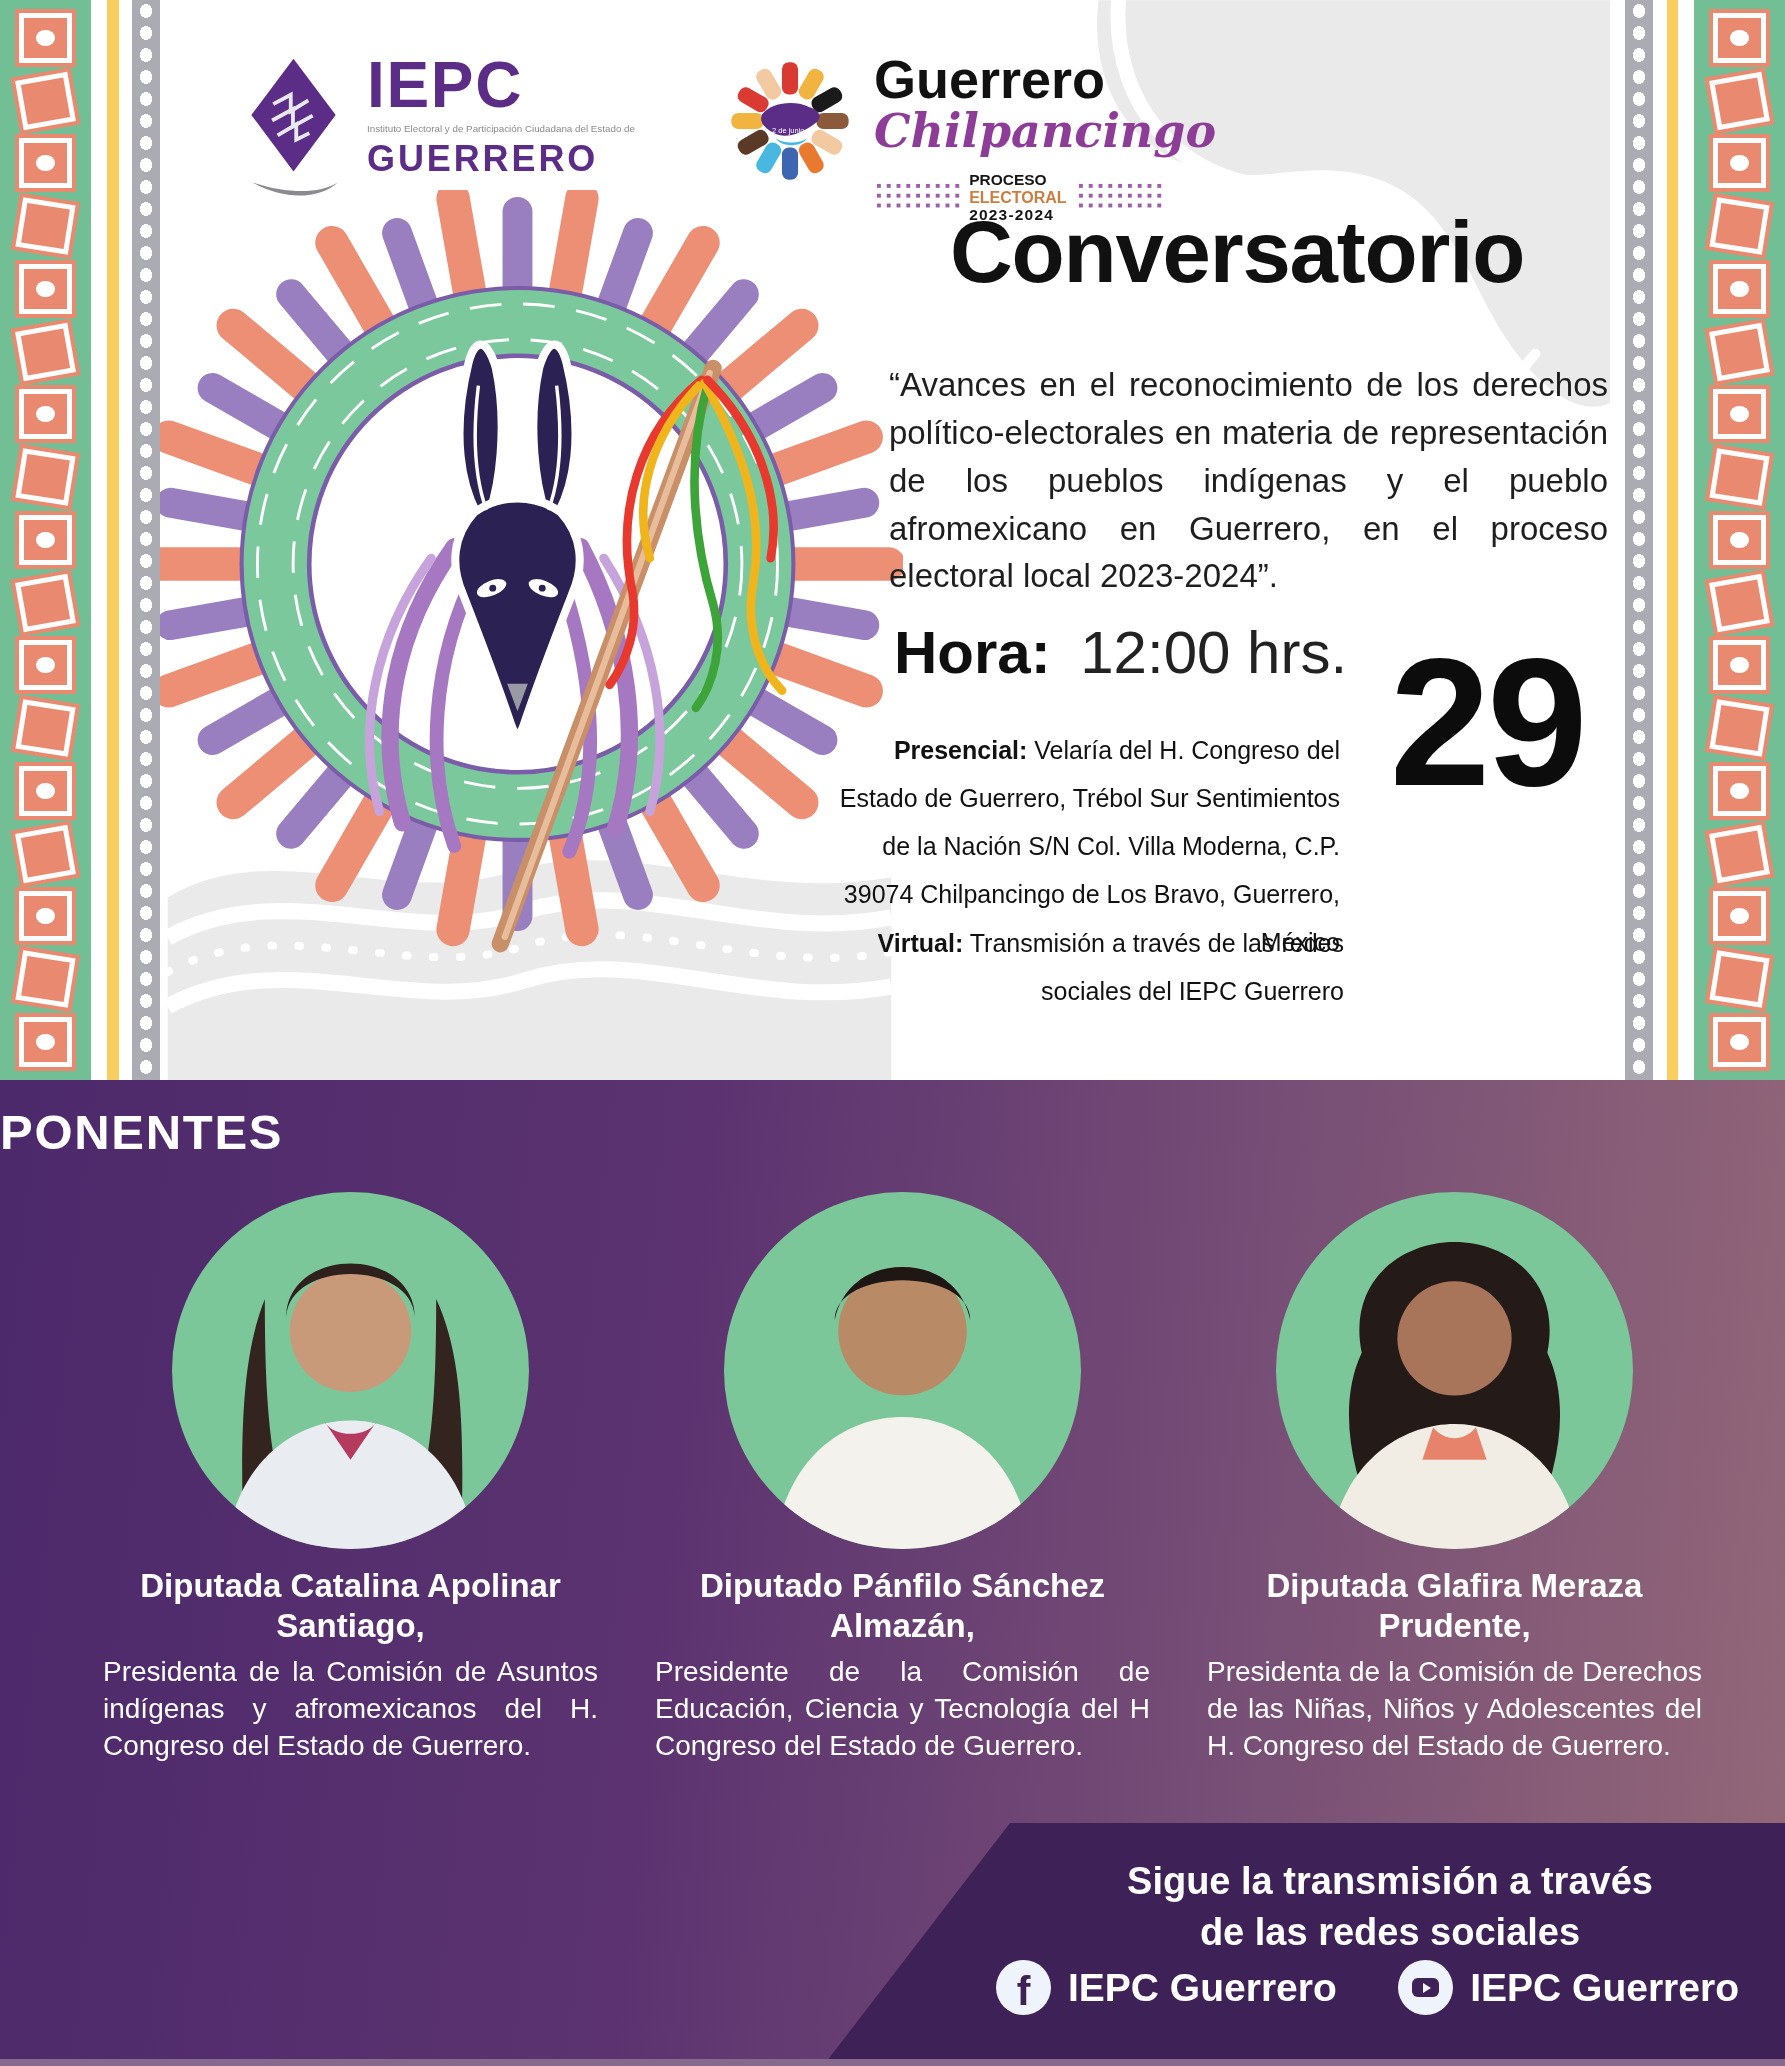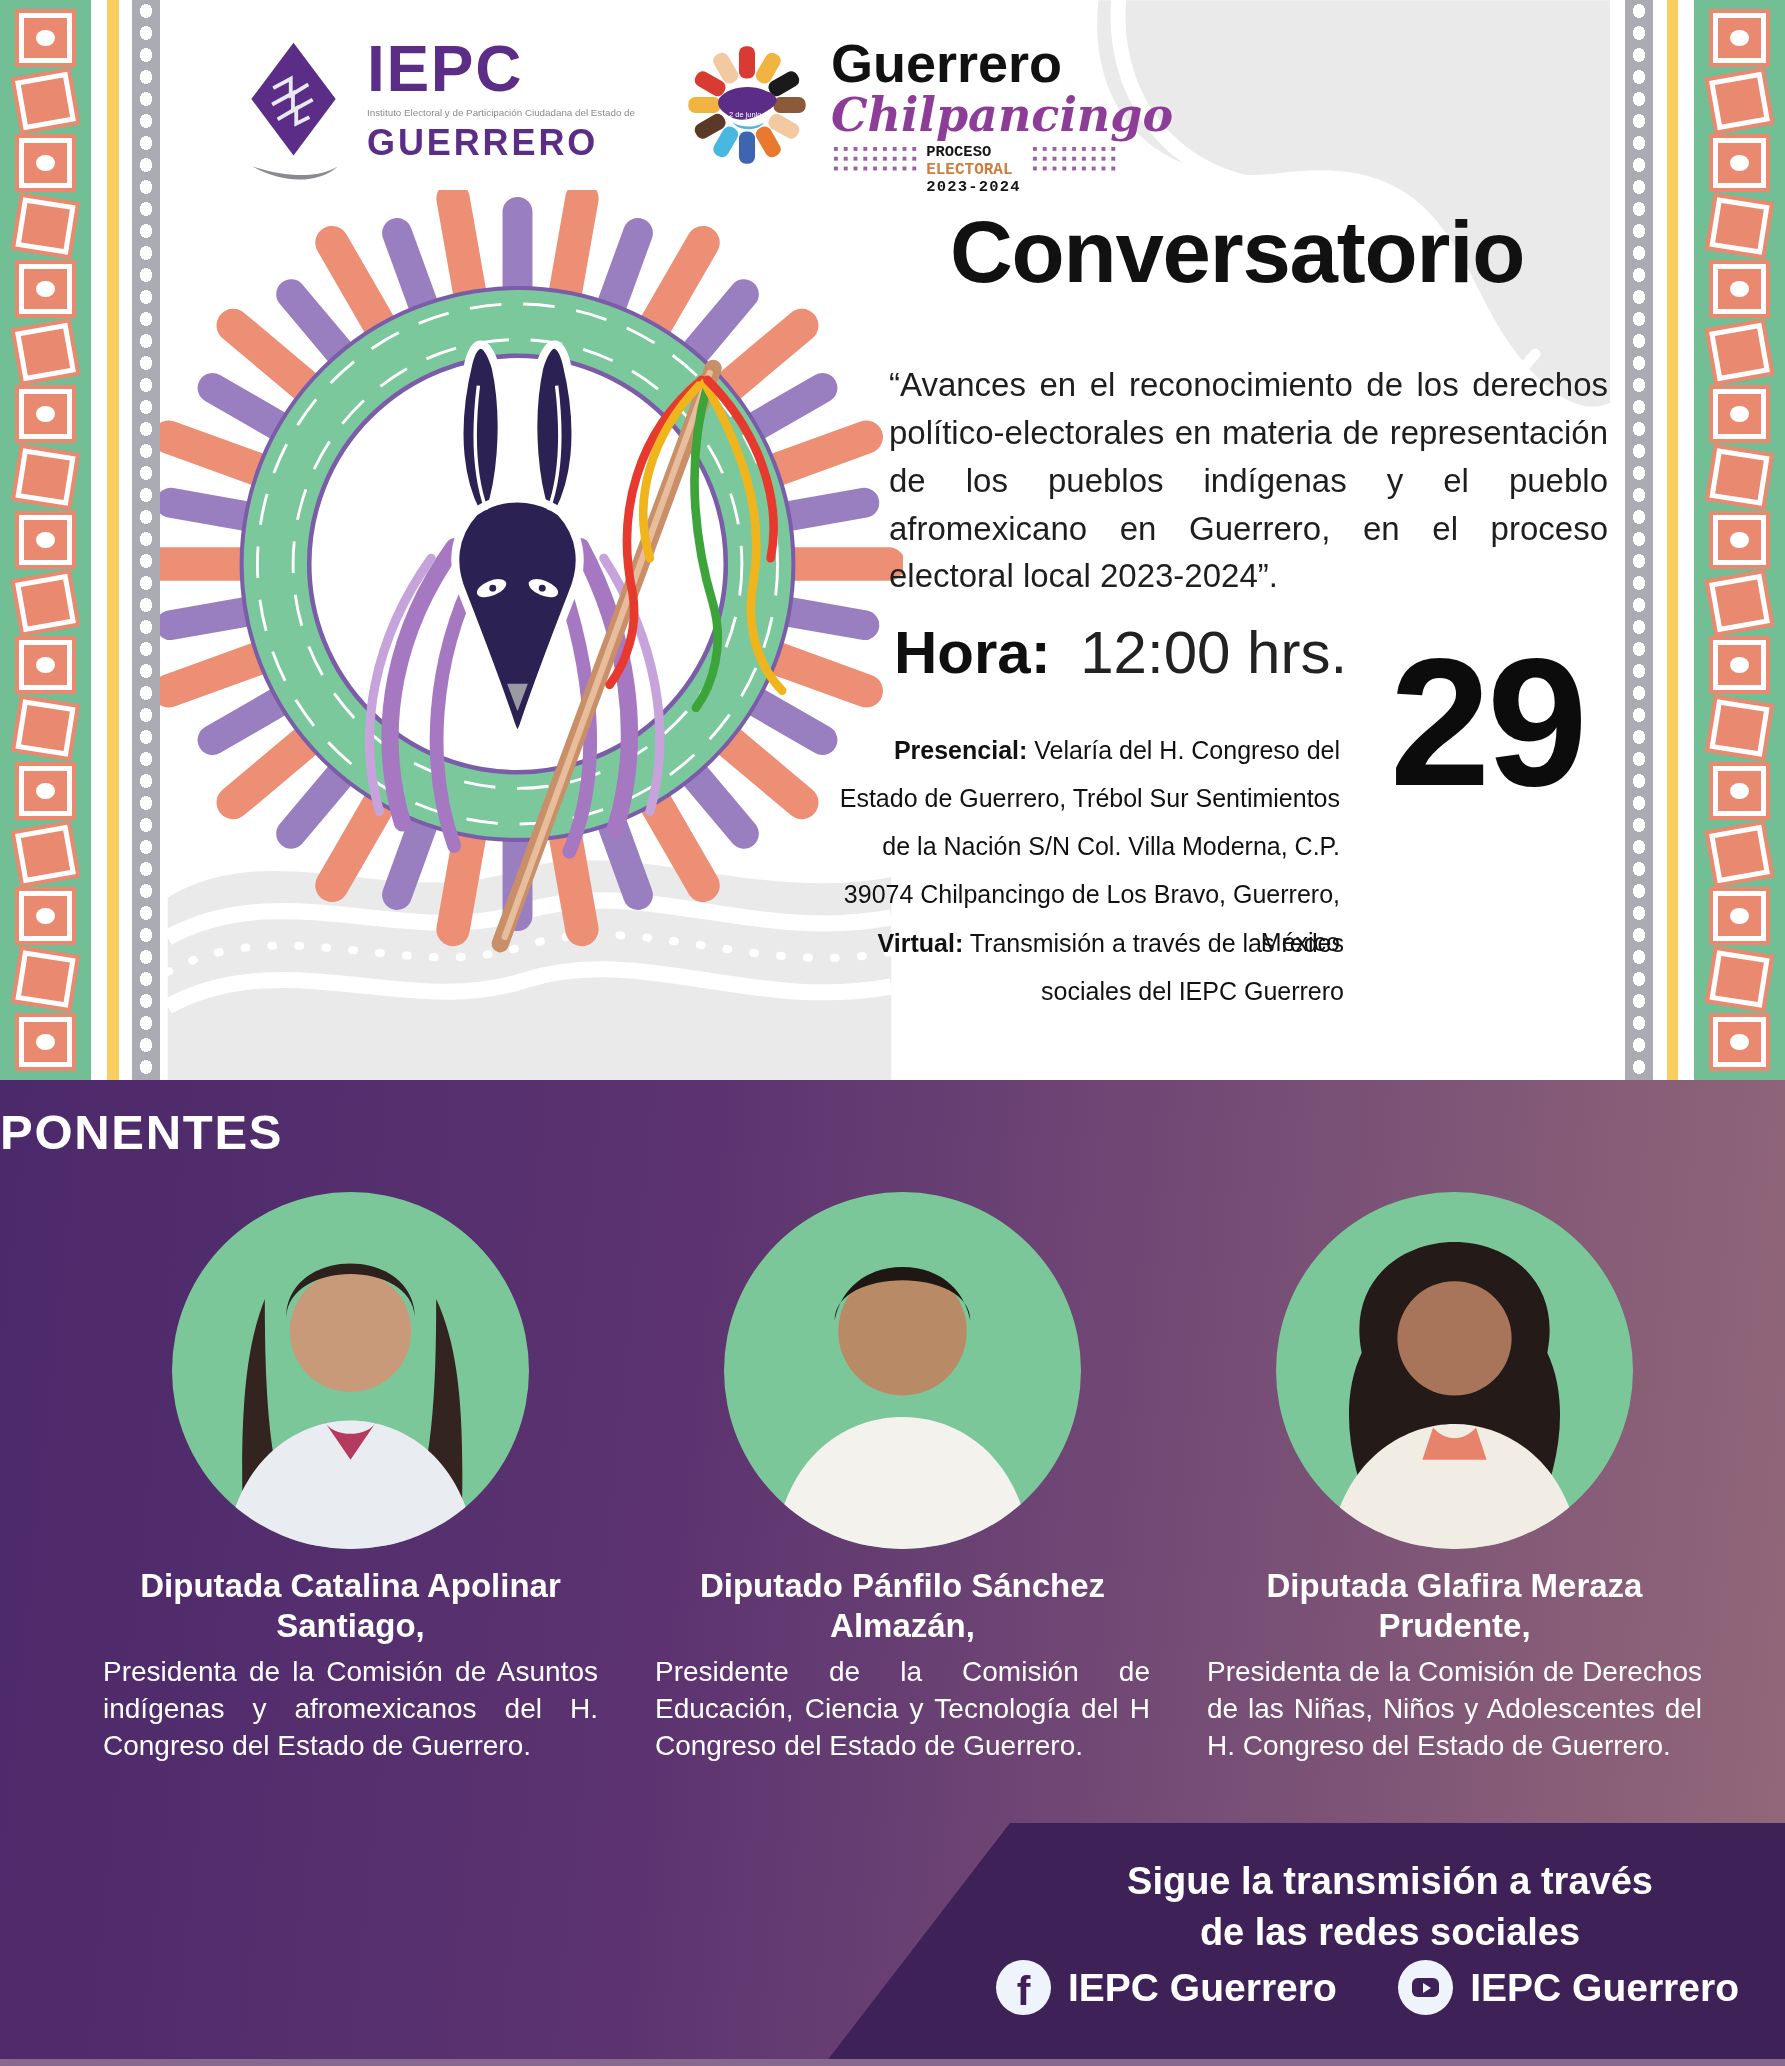--- a/index.html
+++ b/index.html
@@ -16,32 +16,32 @@
   .sq:nth-child(4n+3).sq-tilt, .sq:nth-child(4n+0).sq-tilt{transform:rotate(9deg);}
   .yellow-stripe{position:absolute;top:0;width:11.5px;height:1080px;background:#F8CE5E;z-index:6;}
   .ys-left{left:107px}.ys-right{right:107px}
   .dot-strip{position:absolute;top:0;width:28px;height:1080px;background:#ABABB3;z-index:6;
     background-image:radial-gradient(ellipse 6.3px 7px at 14px 11px,#fff 98%,rgba(255,255,255,0));
     background-size:28px 22px;background-repeat:repeat;}
   .ds-left{left:132px}.ds-right{right:132px}
   
   .wave{z-index:1;}
   
-  .logos{position:absolute;top:36px;left:236px;display:flex;gap:43px;z-index:4;}
+  .logos{position:absolute;top:52px;left:236px;display:flex;gap:86px;z-index:4;}
   .iepc{display:flex;gap:16px;align-items:flex-start;}
   .iepc-texts{display:flex;flex-direction:column;}
   .iepc-acro{font-size:64px;font-weight:800;color:#5C2D87;letter-spacing:1.7px;line-height:1.05;}
   .iepc-cap{font-size:9.8px;color:#8a8a8a;white-space:nowrap;margin-top:3.5px;}
   .iepc-state{font-size:36px;font-weight:800;color:#5C2D87;letter-spacing:2.9px;margin-top:4.6px;}
   .pluri{display:flex;gap:15px;align-items:flex-start;position:relative;}
   .pluri-texts{display:flex;flex-direction:column;}
   .pluri-title{font-size:54px;font-weight:800;color:#111;line-height:1;}
   .pluri-sub{font-family:"DejaVu Serif",serif;font-style:italic;font-weight:700;font-size:46px;
     color:#8D3C98;line-height:1.05;margin-top:1.2px;}
-  .process-row{display:flex;gap:9.2px;align-items:flex-start;margin-top:5px;font-family:Liberation Mono, monospace;}
+  .process-row{display:flex;gap:9.2px;align-items:center;margin-top:16px;}
   .pat{width:86px;height:32px;background-image:radial-gradient(circle 2.3px,#9C5FA8 97%,rgba(0,0,0,0));
     background-size:9.8px 9.8px;}
   .process-col{display:flex;flex-direction:column;align-items:flex-start;line-height:1.1;}
   .proc1{font-size:15.5px;font-weight:800;color:#151515;}
   .proc2{font-size:16px;font-weight:800;color:#CE7D3E;}
   .proc3{font-size:15.5px;font-weight:700;color:#151515;letter-spacing:1.2px;}
   .center-cap{position:absolute;left:51px;top:74px;font-size:7.5px;color:#fff;z-index:5;}
   
   .title{position:absolute;left:863px;width:748px;top:202px;text-align:center;
     font-size:87px;font-weight:800;color:#111;letter-spacing:-1.2px;z-index:4;}

